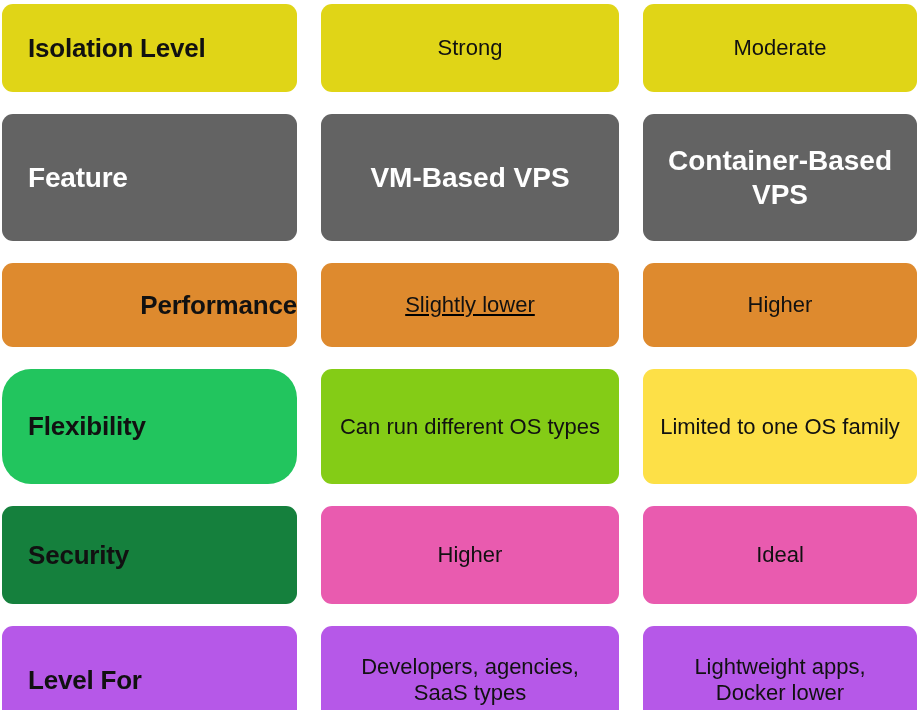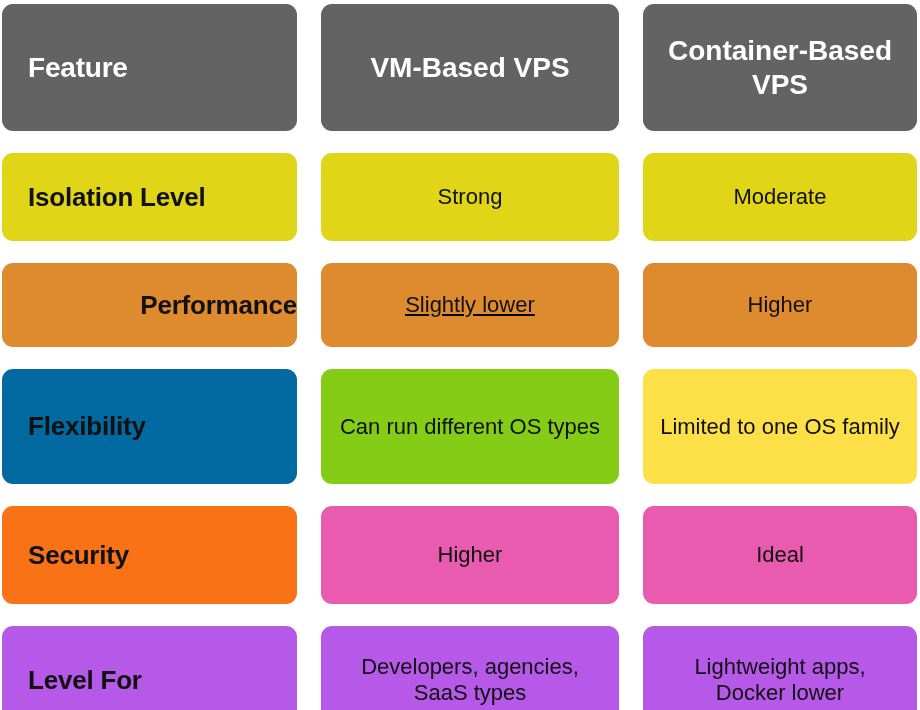--- a/index.html
+++ b/index.html
@@ -76,70 +76,70 @@
   }
   .row-header .col-1 .cell-text { font-size: 28px; }
   .row-header .col-2 .cell-text { font-size: 28px; }
   .row-header .col-3 .cell-text { font-size: 28px; line-height: 1.2; }
 </style>
 </head>
 <body>
 
 <div id="comparison-table">
 
+  <div class="table-row row-isolation">
+    <div class="cell col-1" style="background:#E0D517;">
+      <span class="cell-text">Isolation Level</span>
+    </div>
+    <div class="cell col-2" style="background:#E0D517;">
+      <span class="cell-text">Strong</span>
+    </div>
+    <div class="cell col-3" style="background:#E0D517;">
+      <span class="cell-text">Moderate</span>
+    </div>
+  </div>
+
   <div class="table-row row-header">
     <div class="cell col-1" style="background:#636363;">
       <span class="cell-text">Feature</span>
     </div>
     <div class="cell col-2" style="background:#636363;">
       <span class="cell-text">VM-Based VPS</span>
     </div>
     <div class="cell col-3" style="background:#636363;">
       <span class="cell-text">Container-Based VPS</span>
-    </div>
-  </div>
-
-  <div class="table-row row-isolation">
-    <div class="cell col-1" style="background:#E0D517;">
-      <span class="cell-text">Isolation Level</span>
-    </div>
-    <div class="cell col-2" style="background:#E0D517;">
-      <span class="cell-text">Strong</span>
-    </div>
-    <div class="cell col-3" style="background:#E0D517;">
-      <span class="cell-text">Moderate</span>
     </div>
   </div>
 
   <div class="table-row row-performance">
     <div class="cell col-1" style="background:#DE8A2E;justify-content:flex-end;">
       <span class="cell-text">Performance</span>
     </div>
     <div class="cell col-2" style="background:#DE8A2E;text-decoration:underline;">
       <span class="cell-text">Slightly lower</span>
     </div>
     <div class="cell col-3" style="background:#DE8A2E;">
       <span class="cell-text">Higher</span>
     </div>
   </div>
 
   <div class="table-row row-flexibility">
-    <div class="cell col-1" style="background:#0369a1;">
+    <div class="cell col-1" style="background:#22c55e;border-radius:29px;">
       <span class="cell-text">Flexibility</span>
     </div>
     <div class="cell col-2" style="background:#84cc16;justify-content:center;">
       <span class="cell-text">Can run different OS types</span>
     </div>
     <div class="cell col-3" style="background:#fde047;">
       <span class="cell-text">Limited to one OS family</span>
     </div>
   </div>
 
   <div class="table-row row-security">
-    <div class="cell col-1" style="background:#f97316;align-items:center;">
+    <div class="cell col-1" style="background:#15803d;align-items:center;">
       <span class="cell-text">Security</span>
     </div>
     <div class="cell col-2" style="background:#E95BAF;">
       <span class="cell-text">Higher</span>
     </div>
     <div class="cell col-3" style="background:#E95BAF;">
       <span class="cell-text">Ideal</span>
     </div>
   </div>
 

